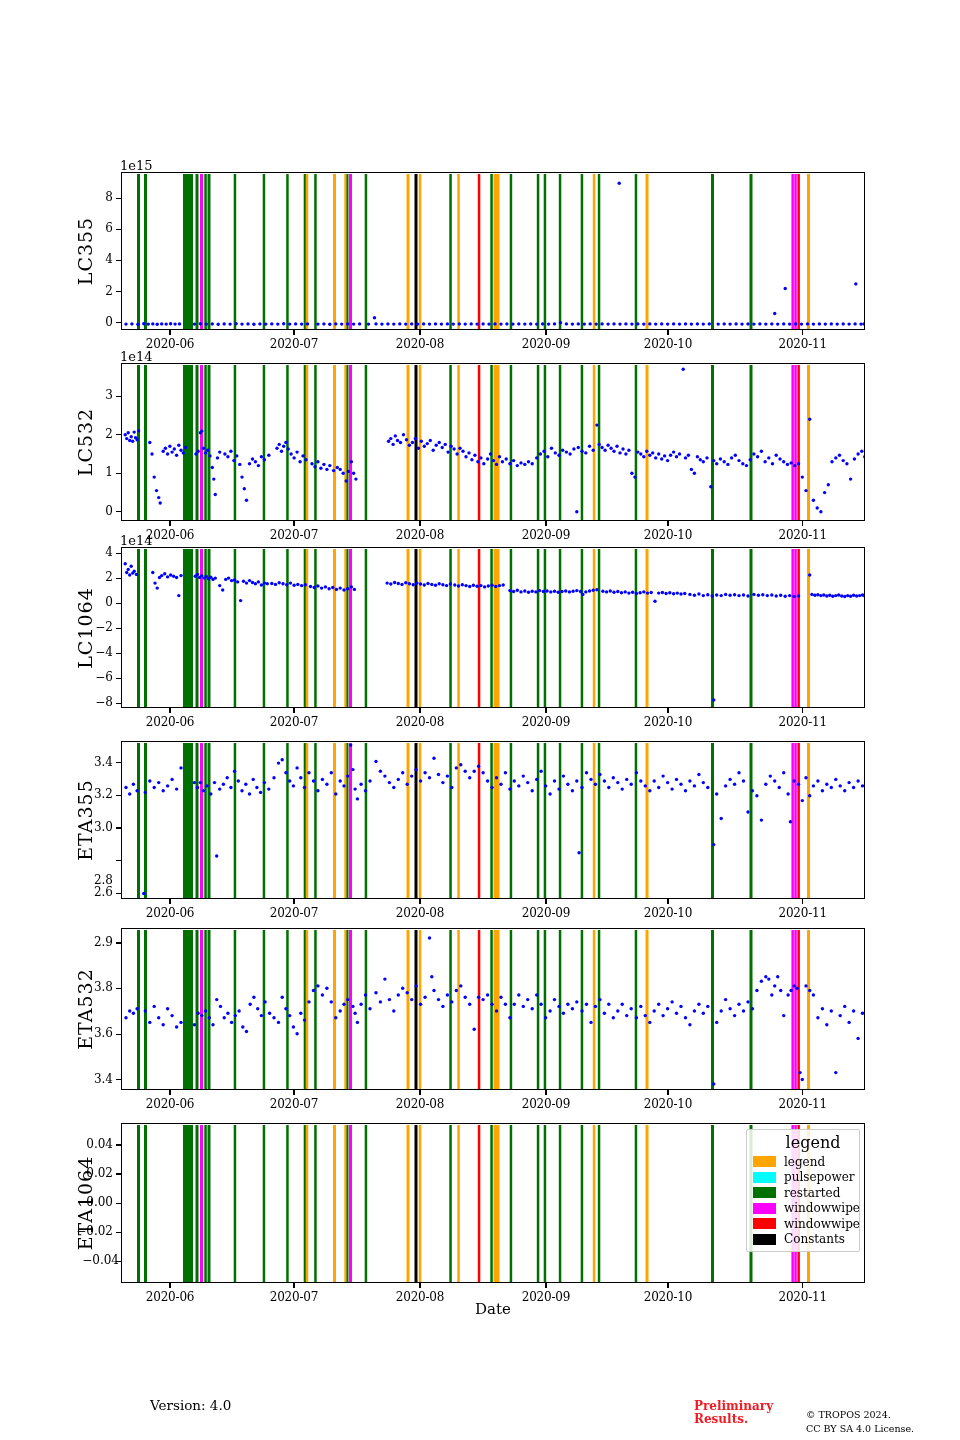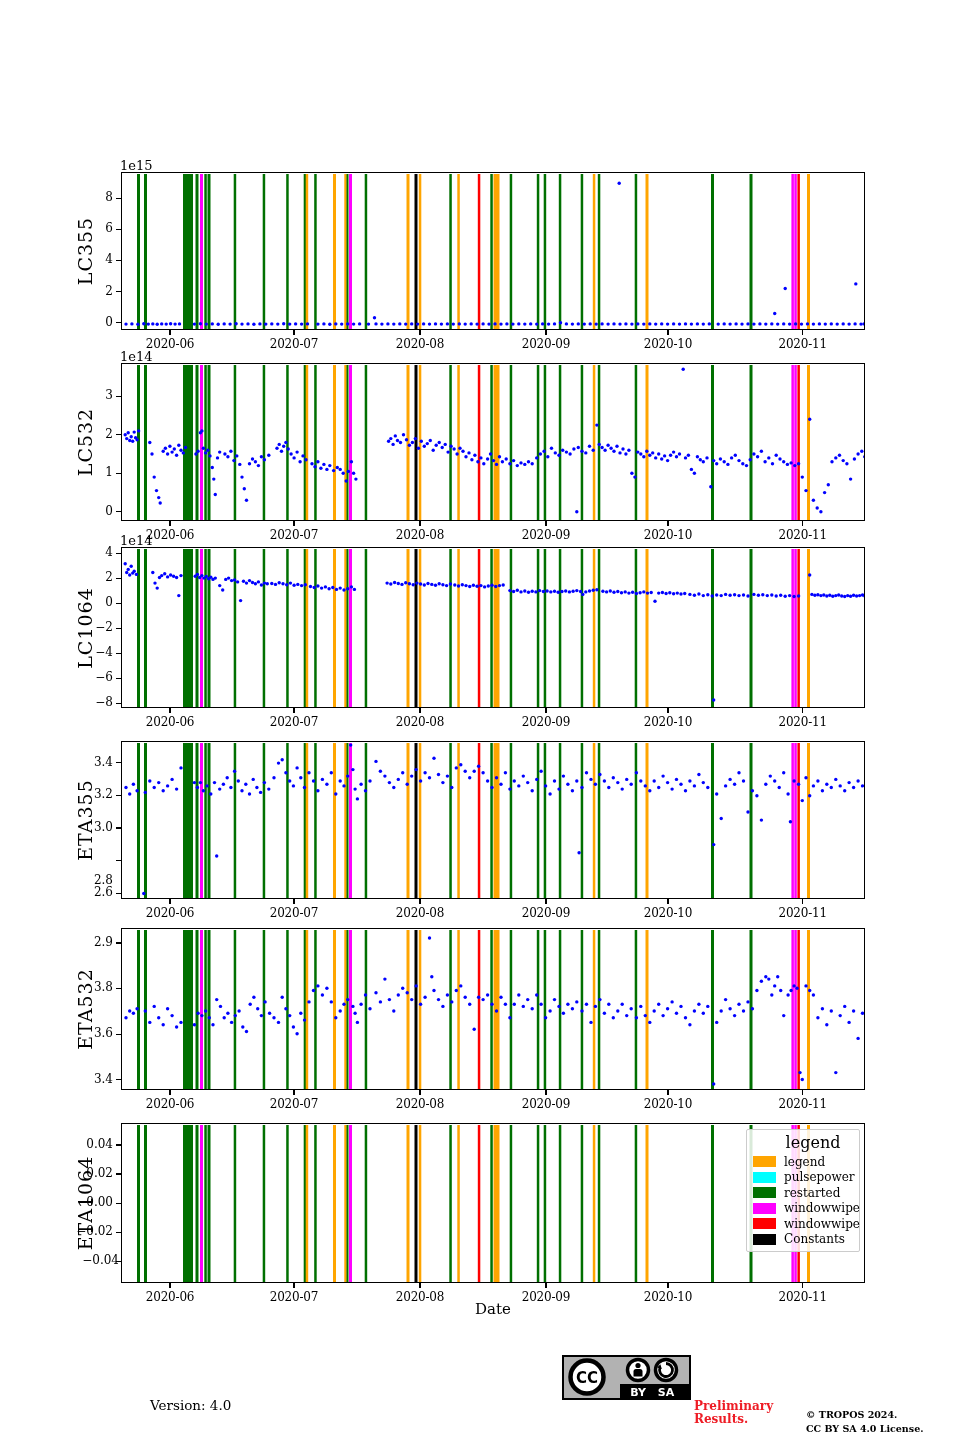--- a/index.html
+++ b/index.html
@@ -15,21 +15,21 @@
   .tickmark{position:absolute;background:#000;}
   .xlabel{position:absolute;font-size:15px;text-align:center;width:120px;}
   .legend-box{position:absolute;background:rgba(255,255,255,0.85);border:1px solid #cccccc;border-radius:2px;padding:3px 8px 4px 6px;box-sizing:border-box;}
   .legend-title{font-size:16px;text-align:center;margin:0 0 2px 22px;}
   .legend-row{display:flex;align-items:center;height:15.5px;}
   .legend-swatch{width:23px;height:11px;margin-right:8px;flex:none;}
   .legend-label{font-size:12px;white-space:nowrap;}
   .version{position:absolute;left:150px;top:1397px;width:160px;font-size:13.5px;}
   .badge{position:absolute;left:562px;top:1355px;}
   .preliminary{position:absolute;left:694px;top:1400px;font-size:12px;font-weight:bold;line-height:1.05;white-space:pre-line;}
-  .copyright{position:absolute;left:806px;top:1408px;font-size:9.5px;font-weight:bold;line-height:1.5;}
+  .copyright{position:absolute;left:806px;top:1408px;font-size:9.5px;font-weight:normal;line-height:1.5;}
 </style>
 </head>
 <body>
 
 <div id="fig">
   <div id="chart-area">
       <div class="panel-frame" style="left: 121px; top: 172px; width: 744px; height: 158px;"></div>
       <div class="ylabel" style="left: -14px; top: 239px; width: 200px; height: 24px;">LC355</div>
       <div class="offset-label" style="left: 120px; top: 158px;">1e15</div>
       <div class="tickmark" style="left: 116px; top: 322.177px; width: 5px; height: 1.2px;"></div>
@@ -1362,42 +1362,20 @@
         <div class="legend-row">
           <div class="legend-swatch" style="background: rgb(0, 0, 0);"></div>
           <div class="legend-label">Constants</div>
         </div>
       </div>
     </div>
   <div class="xlabel" style="left:433px;top:1300px;">Date</div>
 
   <div class="version">Version: 4.0</div>
 
-  <div class="badge">
-    <svg width="129" height="45" viewBox="0 0 129 45">
-      <rect x="1" y="1" width="127" height="43" fill="#b2b2b2" stroke="#000" stroke-width="2"></rect>
-      <rect x="58" y="29" width="69" height="14" fill="#000"></rect>
-      <g>
-        <circle cx="25" cy="22" r="16.5" fill="#fff" stroke="#000" stroke-width="4.5"></circle>
-        <text x="25" y="27.5" font-size="15" font-weight="bold" text-anchor="middle" font-family="DejaVu Sans, sans-serif" fill="#000">CC</text>
-      </g>
-      <g>
-        <circle cx="76" cy="15" r="10.5" fill="#fff" stroke="#000" stroke-width="3.5"></circle>
-        <circle cx="76" cy="10.5" r="2.6" fill="#000"></circle>
-        <path d="M71.5 21.5 v-5 a2.5 2.5 0 0 1 2.5-2.5 h4 a2.5 2.5 0 0 1 2.5 2.5 v5 z" fill="#000"></path>
-      </g>
-      <g>
-        <circle cx="104" cy="15" r="10.5" fill="#fff" stroke="#000" stroke-width="3.5"></circle>
-        <path d="M104 8.5 a6.5 6.5 0 1 1 -6 4" fill="none" stroke="#000" stroke-width="2.8"></path>
-        <path d="M95 12.5 l3.4 -3.2 l1.4 4.6 z" fill="#000"></path>
-      </g>
-      <text x="76" y="40.5" font-size="11" font-weight="bold" text-anchor="middle" font-family="DejaVu Sans, sans-serif" fill="#fff">BY</text>
-      <text x="104" y="40.5" font-size="11" font-weight="bold" text-anchor="middle" font-family="DejaVu Sans, sans-serif" fill="#fff">SA</text>
-    </svg>
-  </div>
 
   <div class="preliminary" style="color: rgb(238, 28, 37);">Preliminary
 Results.</div>
   <div class="copyright">
     <span>© TROPOS 2024.</span><br>
     <span>CC BY SA 4.0 License.</span>
   </div>
 </div>
 
 </body></html>

